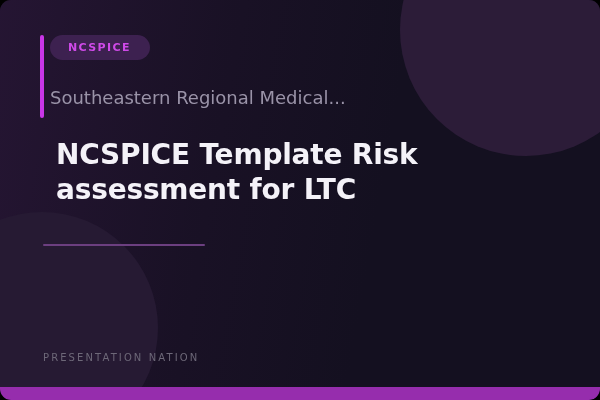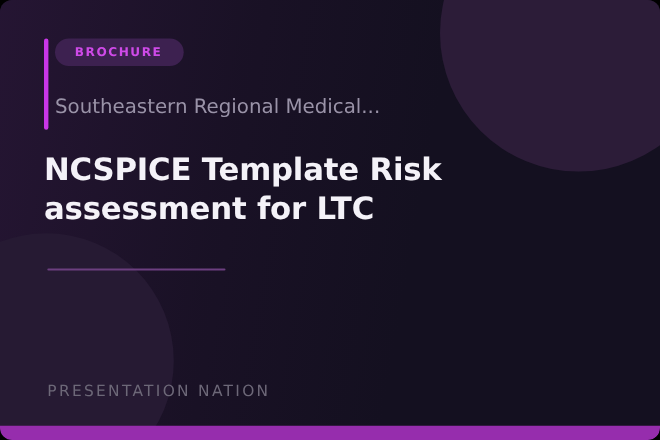--- a/index.html
+++ b/index.html
@@ -111,21 +111,21 @@
 
   .subtitle {
     margin-top: 27px;
     color: #9a93a8;
     font-size: 18px;
     line-height: 1.2;
     white-space: nowrap;
   }
 
   .title {
-    margin: 0;
+    margin: 16px;
     margin-top: 28px;
     color: #f4f2f8;
     font-size: 28px;
     font-weight: bold;
     line-height: 1.26;
     letter-spacing: -0.2px;
     max-width: 515px;
   }
 
   .divider {
@@ -135,21 +135,21 @@
     height: 2px;
     background: #6c3f80;
     border-radius: 1px;
   }
 
   .footer {
     position: absolute;
     left: 43px;
     bottom: 37px;
     color: #6d6878;
-    font-size: 14px;
+    font-size: 10px;
     letter-spacing: 2.1px;
     line-height: 1;
     white-space: nowrap;
     text-align: right;
   }
 </style>
 </head>
 <body>
 
 <div class="slide">
@@ -157,21 +157,21 @@
   <div class="slide-tint"></div>
 
   <div class="circle circle-tr"></div>
   <div class="circle circle-bl"></div>
 
   <div class="content">
 
     <div class="eyebrow-group">
       <div class="accent-rule"></div>
 
-      <span class="badge">BROCHURE</span>
+      <span class="badge">NCSPICE</span>
 
       <div class="subtitle">Southeastern Regional Medical...</div>
     </div>
 
     <h1 class="title">NCSPICE Template Risk assessment for LTC</h1>
 
     <div class="divider"></div>
 
   </div>
 

